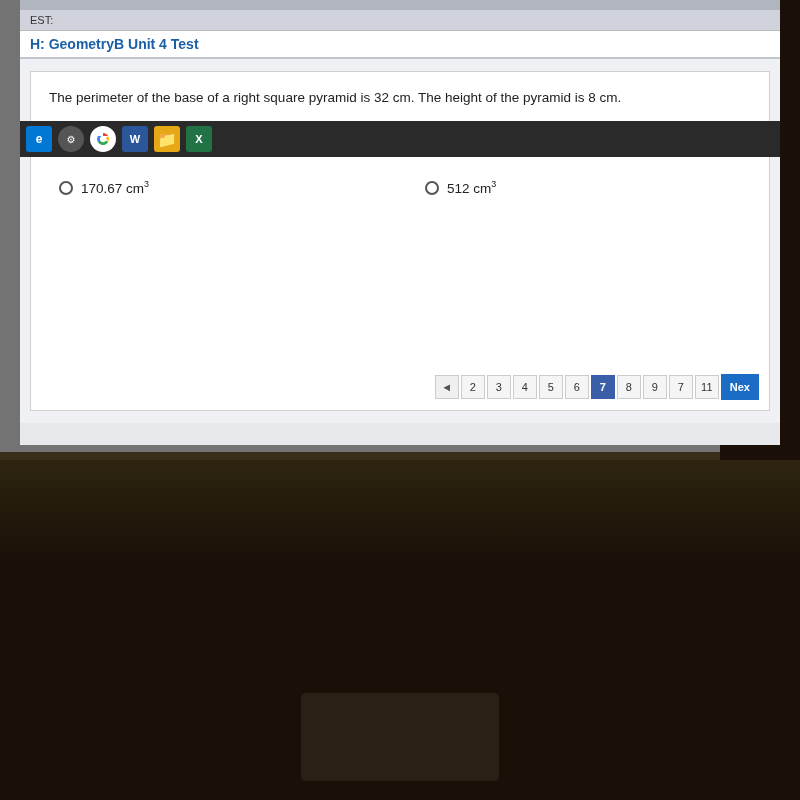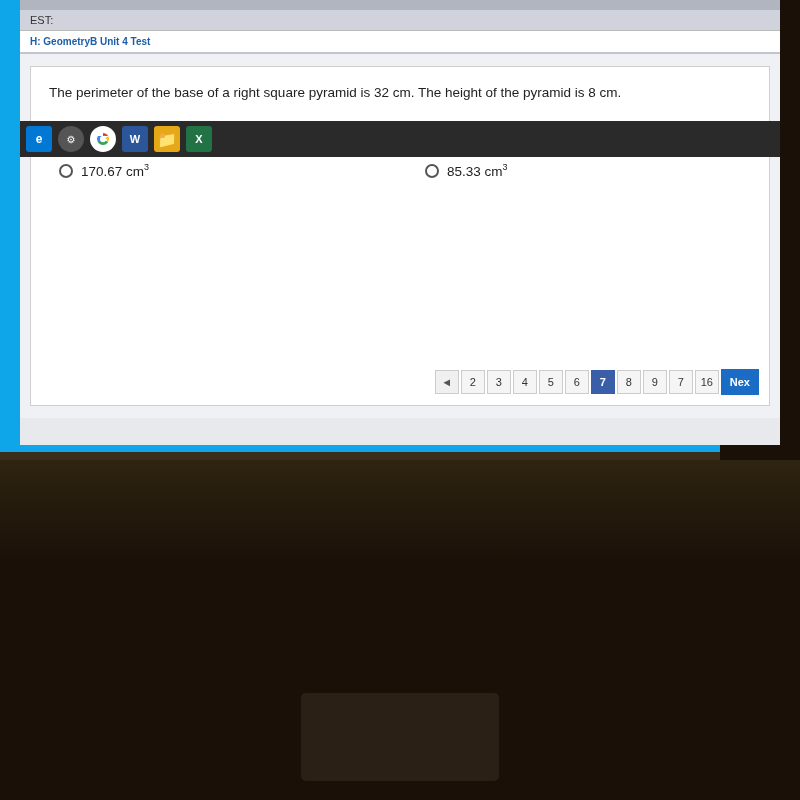--- a/index.html
+++ b/index.html
@@ -12,21 +12,21 @@
       font-family: Arial, sans-serif;
     }
 
     
     .screen-bezel {
       position: absolute;
       top: 0;
       left: 0;
       width: 720px;
       height: 460px;
-      background: #0ea5e9;
+      background: #737373;
       border-bottom: 8px solid #3a2e1a;
     }
 
     .screen {
       position: absolute;
       top: 10px;
       left: 20px;
       width: 760px;
       height: 435px;
       background: #e8e9ec;
@@ -42,40 +42,40 @@
       border-bottom: 1px solid #bbb;
     }
 
     .test-title-bar {
       background: #ffffff;
       padding: 5px 10px;
       border-bottom: 2px solid #c0c5d0;
     }
 
     .test-title {
-      font-size: 10px;
+      font-size: 14px;
       font-weight: bold;
       color: #1a5fa8;
     }
 
     
     .content-area {
       background: #ffffff;
       margin: 8px 10px;
       padding: 16px 18px;
       border: 1px solid #d0d0d0;
       min-height: 340px;
       position: relative;
     }
 
     .question-text {
       font-size: 13.5px;
       color: #222;
       line-height: 1.5;
-      margin-bottom: 20px;
+      margin-bottom: 32px;
     }
 
     .sub-question {
       font-size: 13.5px;
       color: #222;
       margin-bottom: 24px;
     }
 
     .options-grid {
       display: grid;
@@ -238,39 +238,39 @@
         <div class="sub-question">What is the volume of the pyramid?</div>
 
         <div class="options-grid">
 
           <div class="option">
             <span class="radio-circle"></span>
             <span class="option-text">170.67 cm<sup>3</sup></span>
           </div>
 
 
-
           <div class="option">
             <span class="radio-circle"></span>
-            <span class="option-text">85.33 cm<sup>3</sup></span>
+            <span class="option-text">512 cm<sup>3</sup></span>
           </div>
+
         </div>
 
         <div class="pagination-bar">
           <div class="page-btn prev-btn">◄</div>
           <div class="page-btn">2</div>
           <div class="page-btn">3</div>
           <div class="page-btn">4</div>
           <div class="page-btn">5</div>
           <div class="page-btn">6</div>
           <div class="page-btn active">7</div>
           <div class="page-btn">8</div>
           <div class="page-btn">9</div>
           <div class="page-btn">7</div>
-          <div class="page-btn">16</div>
+          <div class="page-btn">11</div>
           <div class="page-btn next-btn">Nex</div>
         </div>
       </div>
     </div>
   </div>
 
   <div class="taskbar">
     <div class="taskbar-icon edge">e</div>
     <div class="taskbar-icon settings" style="background:#555;border-radius:50%;font-size:10px;">⚙</div>
     <div class="taskbar-icon" style="background:#fff;border-radius:50%;font-size:16px;overflow:hidden;">

